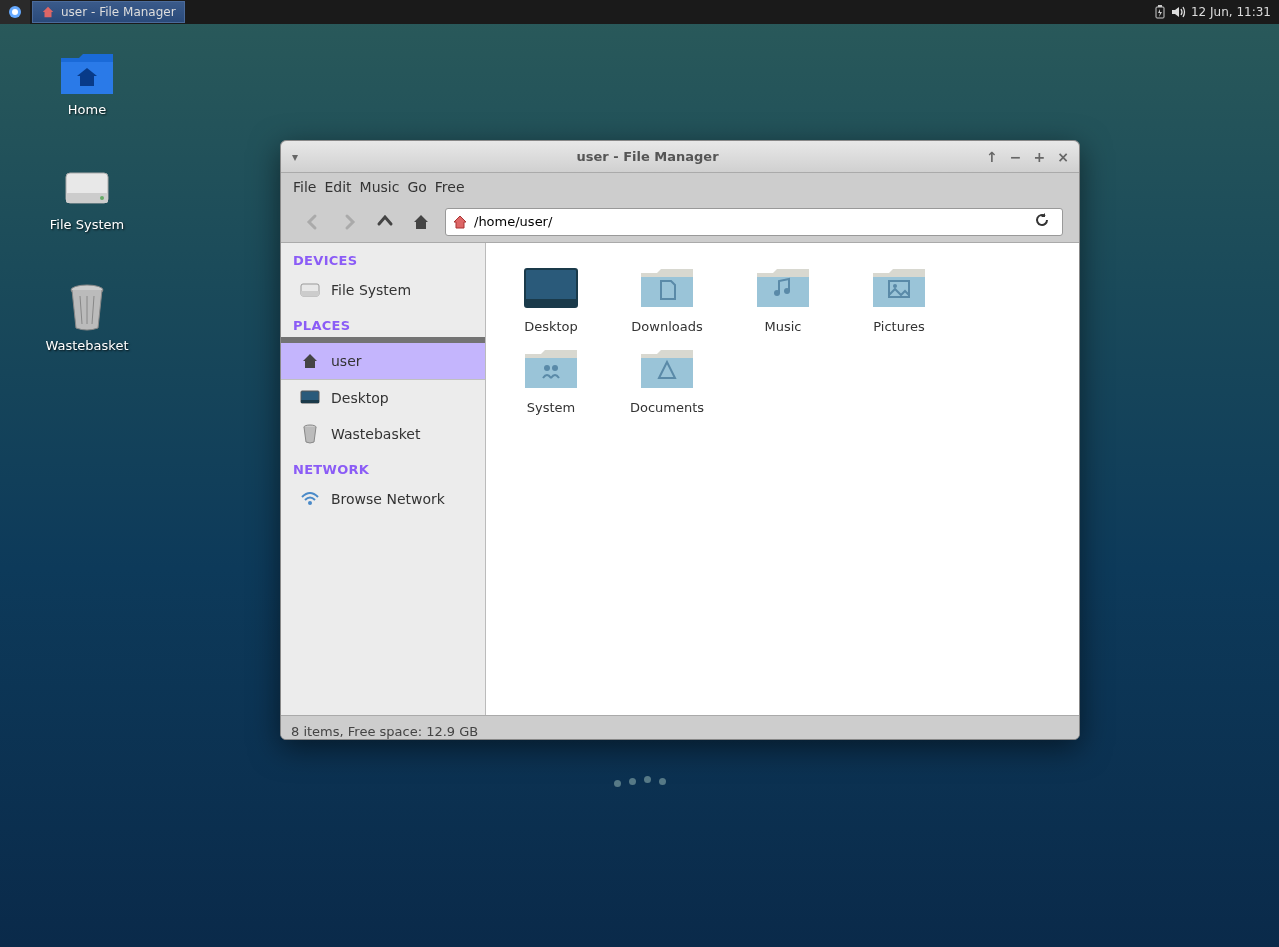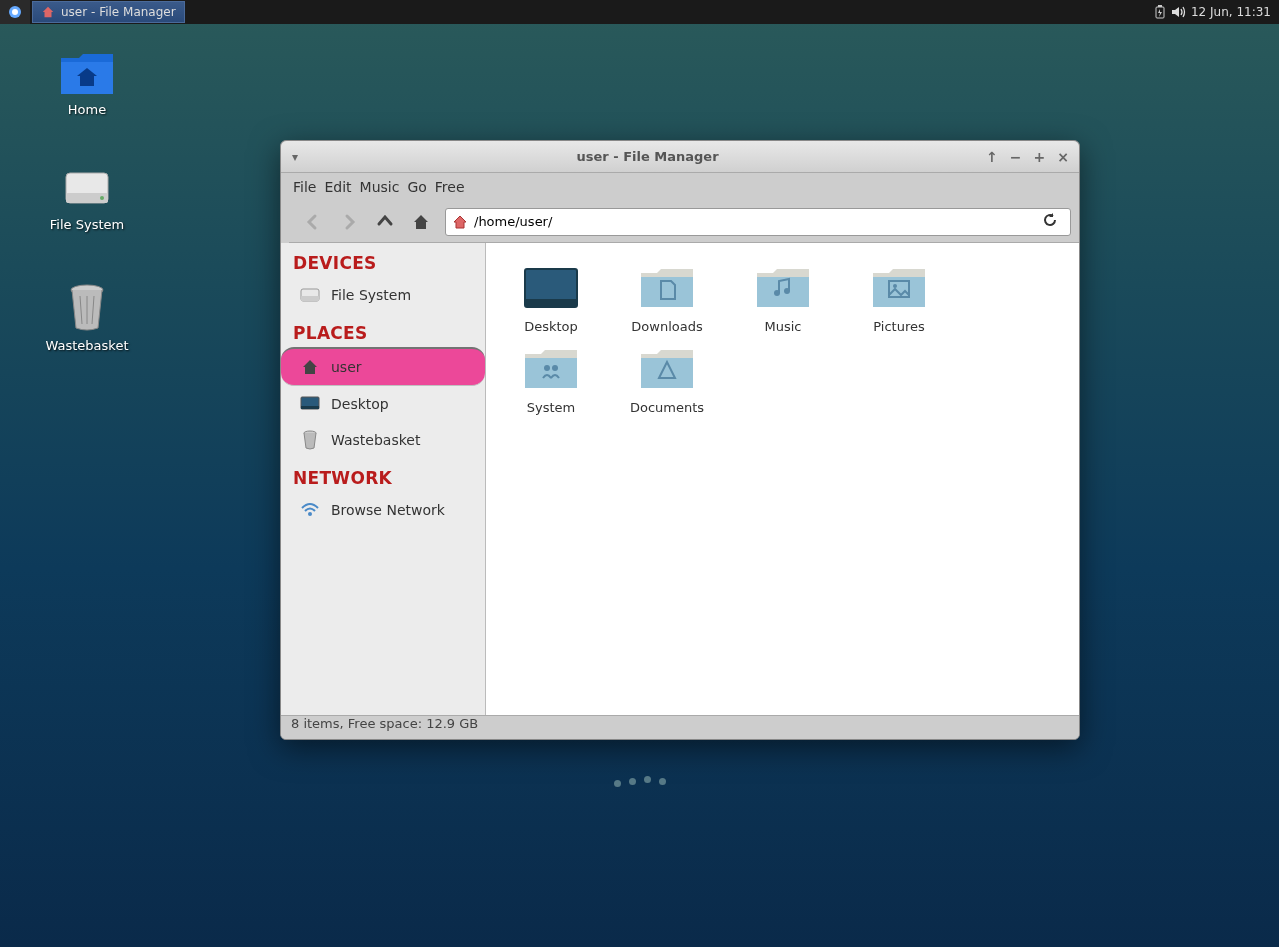--- a/index.html
+++ b/index.html
@@ -22,41 +22,41 @@
 .window { position: absolute; left: 280px; top: 140px; width: 800px; height: 600px; background: #cdcdcd; border: 1px solid #888; border-radius: 6px; box-shadow: 0 8px 30px rgba(0,0,0,.5); display: flex; flex-direction: column; overflow: hidden; }
 .titlebar { height: 32px; background: linear-gradient(#e8e8e8, #d0d0d0); display: flex; align-items: center; border-bottom: 1px solid #aaa; border-radius: 6px 6px 0 0; }
 .titlebar .dropdown { width: 28px; text-align: center; color: #666; font-size: 12px; }
 .titlebar .title { flex: 1; text-align: center; color: #555; font-weight: bold; font-size: 13px; }
 .titlebar .controls { display: flex; gap: 12px; padding-right: 10px; color: #666; font-size: 14px; font-weight: bold; }
 .titlebar .controls span { cursor: pointer; }
 
 .menubar { height: 28px; background: #cdcdcd; display: flex; align-items: center; gap: 8px; padding: 0 12px; font-size: 14px; color: #333; }
 .menubar span { cursor: pointer; }
 
-.toolbar { height: 42px; background: #cdcdcd; display: flex; align-items: center; gap: 4px; padding: 0 8px; border-bottom: 1px solid #aaa; margin-left: 8px; }
+.toolbar { height: 42px; background: #cdcdcd; display: flex; align-items: center; gap: 4px; padding: 0 16px; border-bottom: 1px solid #aaa; }
 .tbtn { width: 32px; height: 32px; display: flex; align-items: center; justify-content: center; color: #555; cursor: pointer; }
 .tbtn.disabled { color: #aaa; }
 .addr { flex: 1; height: 28px; background: #fff; border: 1px solid #999; border-radius: 3px; display: flex; align-items: center; padding: 0 6px; gap: 6px; margin-left: 4px; }
 .addr input { flex: 1; border: none; outline: none; font-size: 13px; }
 .refresh { width: 28px; text-align: center; color: #333; cursor: pointer; }
 
 .body { flex: 1; display: flex; background: #fff; overflow: hidden; }
 .sidebar { width: 205px; background: #ececec; border-right: 1px solid #bbb; display: flex; flex-direction: column; font-size: 14px; }
-.side-cat { padding: 10px 12px 4px; color: #b91c1c; font-weight: bold; font-size: 17px; letter-spacing: .3px; }
+.side-cat { padding: 10px 12px 4px; color: #8b5cf6; font-weight: bold; font-size: 13px; letter-spacing: .3px; }
 .side-item { display: flex; align-items: center; gap: 10px; padding: 7px 12px 7px 18px; color: #333; cursor: pointer; }
-.side-item.active { background: #ec4899; border-top: 2px solid #737373; border-bottom: 1px solid #c0c0c0; border-radius: 13px; }
+.side-item.active { background: #c4b5fd; border-top: 6px solid #737373; border-bottom: 1px solid #c0c0c0; }
 .side-item .sicon { width: 22px; height: 22px; display: flex; align-items: center; justify-content: center; }
 
 .content { flex: 1; padding: 20px 16px; display: flex; flex-wrap: wrap; gap: 10px 18px; align-content: flex-start; }
 .file { width: 98px; display: flex; flex-direction: column; align-items: center; gap: 6px; cursor: pointer; }
 .file .ficon { width: 64px; height: 50px; position: relative; }
 .folder-svg { width: 64px; height: 50px; }
 .file .flbl { font-size: 13px; color: #333; text-align: center; }
 
-.statusbar { height: 24px; background: #cdcdcd; border-top: 1px solid #aaa; display: flex; align-items: flex-start; padding: 0 10px; font-size: 13px; color: #444; }
+.statusbar { height: 24px; background: #cdcdcd; border-top: 1px solid #aaa; display: flex; align-items: flex-end; padding: 0 10px; font-size: 13px; color: #444; }
 
 
 .spinner { position: absolute; left: 50%; top: 778px; transform: translateX(-50%); display: flex; gap: 8px; }
 .spinner span { width: 7px; height: 7px; background: #8aa; border-radius: 50%; opacity: .6; }
 .spinner span:nth-child(1){ transform: translateY(2px); }
 .spinner span:nth-child(3){ transform: translateY(-2px); }
 </style>
 </head>
 <body>
 

